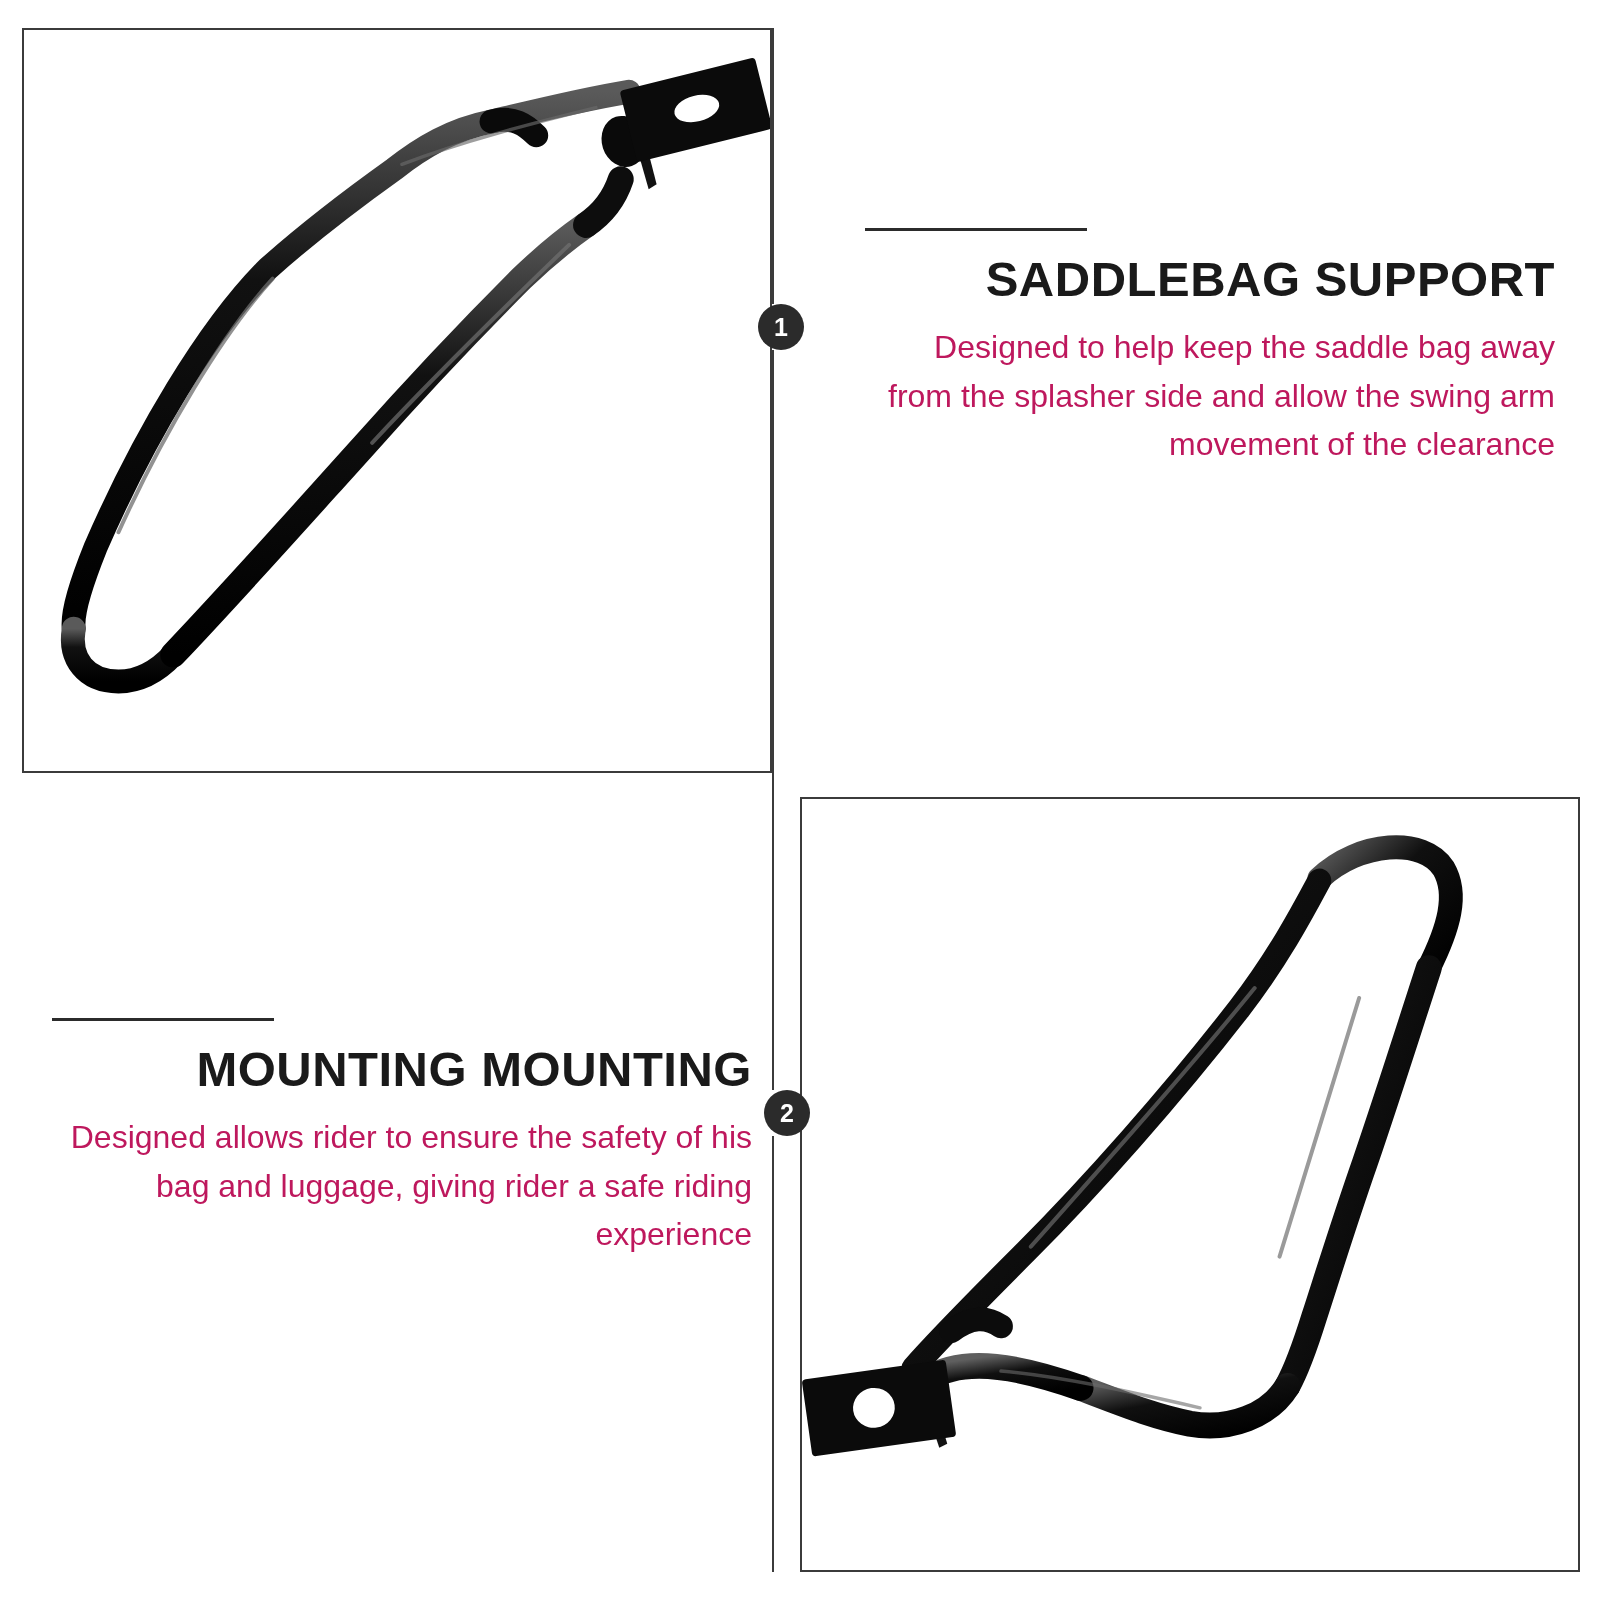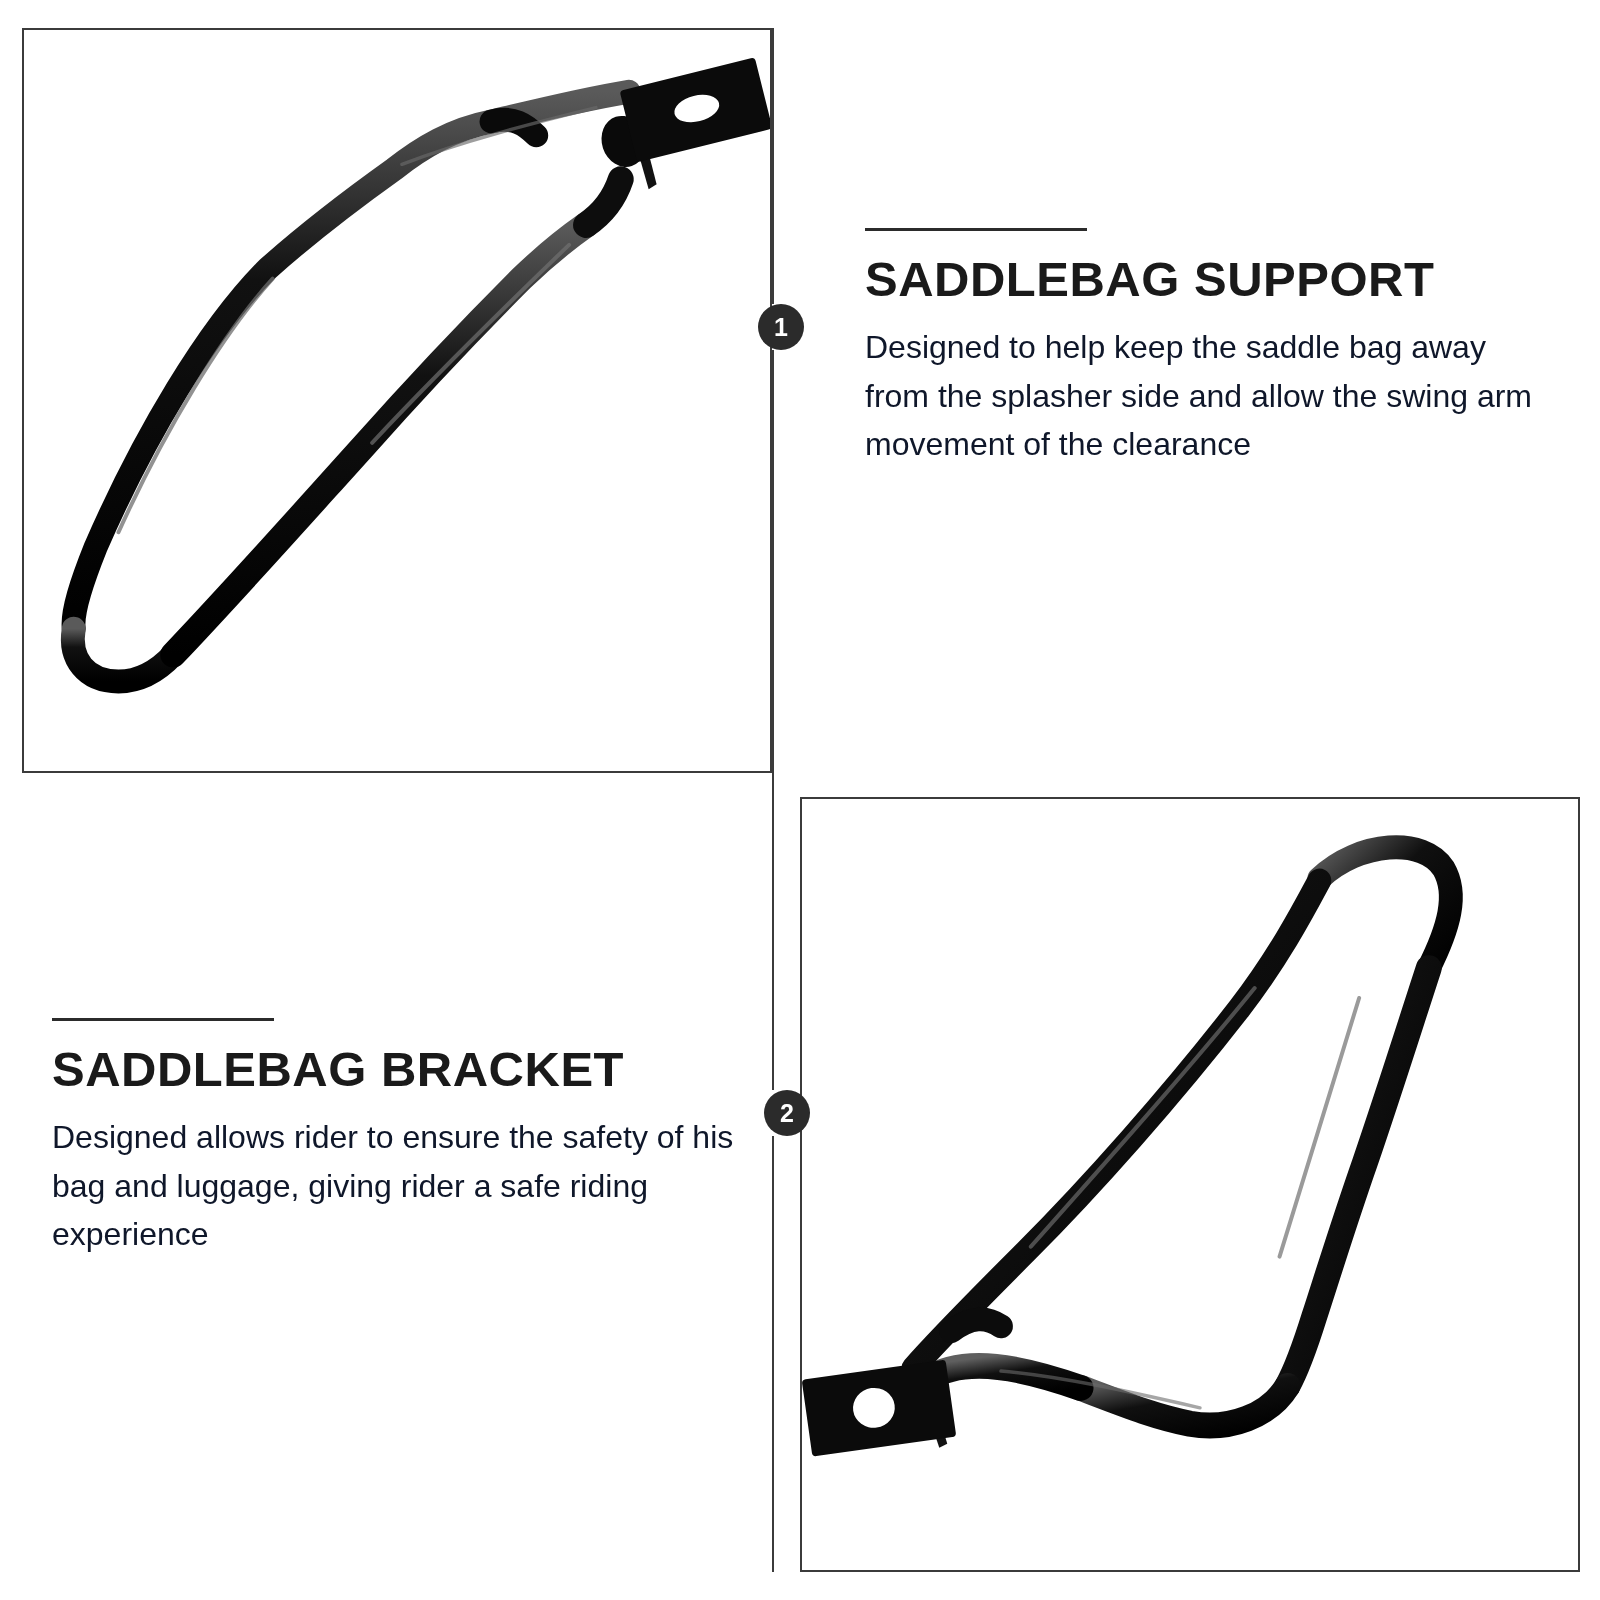--- a/index.html
+++ b/index.html
@@ -73,20 +73,21 @@
     z-index: 5;
     font-family: "Liberation Sans", sans-serif;
   }
   #badge-1 { left: 758px; top: 304px; }
   #badge-2 { left: 764px; top: 1090px; }
 
   
   .text-block {
     position: absolute;
     box-sizing: border-box;
+    text-align: right;
   }
   #text-1 {
     left: 865px;
     top: 228px;
     width: 690px;
   }
   #text-2 {
     left: 52px;
     top: 1018px;
     width: 700px;
@@ -104,21 +105,21 @@
     font-weight: bold;
     letter-spacing: 0.5px;
     color: #1a1a1a;
     line-height: 1.1;
     margin: 0 0 16px 0;
   }
 
   .body-text {
     font-size: 32px;
     line-height: 1.52;
-    color: #0f172a;
+    color: #be185d;
     margin: 0;
     font-weight: 400;
   }
 </style>
 </head>
 <body>
 
 <div class="stage">
 
   <div class="divider" style="left:772px; top:28px; height:276px;"></div>
@@ -210,17 +211,17 @@
   </div>
 
   <div class="text-block" id="text-1">
     <div class="rule"></div>
     <h2 class="heading">SADDLEBAG SUPPORT</h2>
     <p class="body-text">Designed to help keep the saddle bag away from the splasher side and allow the swing arm movement of the clearance</p>
   </div>
 
   <div class="text-block" id="text-2">
     <div class="rule"></div>
-    <h2 class="heading">SADDLEBAG BRACKET</h2>
+    <h2 class="heading">MOUNTING MOUNTING</h2>
     <p class="body-text">Designed allows rider to ensure the safety of his bag and luggage, giving rider a safe riding experience</p>
   </div>
 
 </div>
 
 </body></html>

